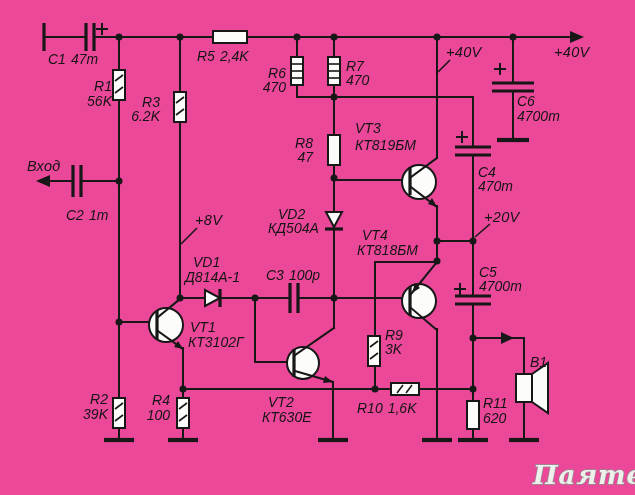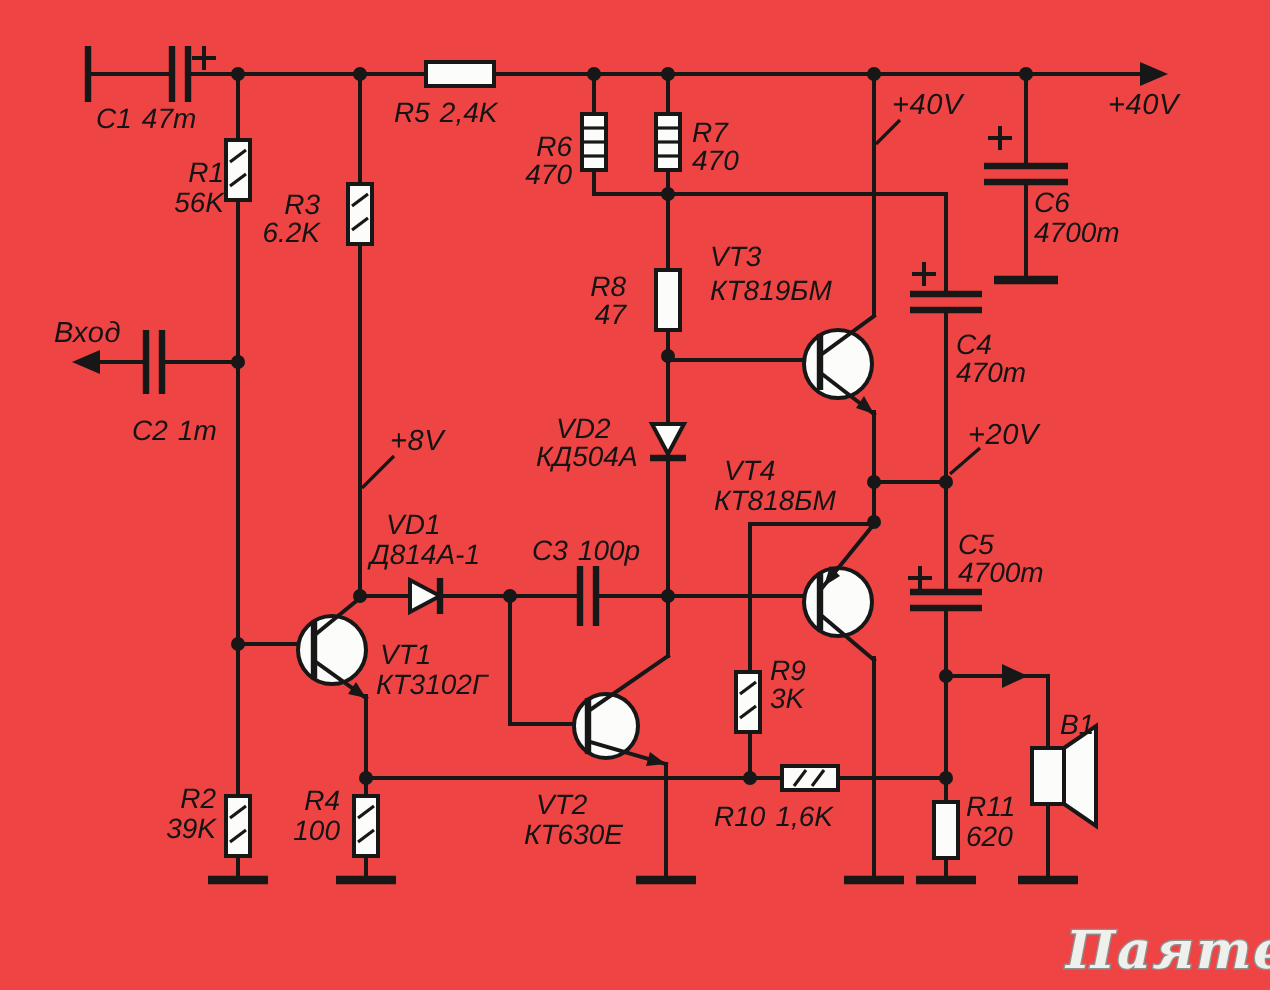--- a/index.html
+++ b/index.html
@@ -1,16 +1,16 @@
 <!DOCTYPE html>
 <html><head>
 <meta charset="utf-8">
 <style>
   html,body{margin:0;padding:0;background:#e9e9e7;}
-  #stage{position:relative;width:635px;height:495px;background:#ef4444;overflow:hidden;
+  #stage{position:relative;width:635px;height:495px;background:#ec4899;overflow:hidden;
          font-family:"Liberation Sans",sans-serif;}
   svg{position:absolute;left:0;top:0;}
   .w{stroke:#171717;stroke-width:2;stroke-linecap:square;fill:none}
   .w3{stroke:#171717;stroke-width:3.2;stroke-linecap:butt;fill:none}
   .w4{stroke:#171717;stroke-width:4.2;stroke-linecap:butt;fill:none}
   .thin{stroke:#171717;stroke-width:1.6;fill:none}
   .comp{fill:#fcfcfa;stroke:#171717;stroke-width:2}
   .blk{fill:#171717;stroke:none}
   .dot{fill:#171717;stroke:none}
   text{font-style:italic;fill:#141414;font-family:"Liberation Sans",sans-serif;}

